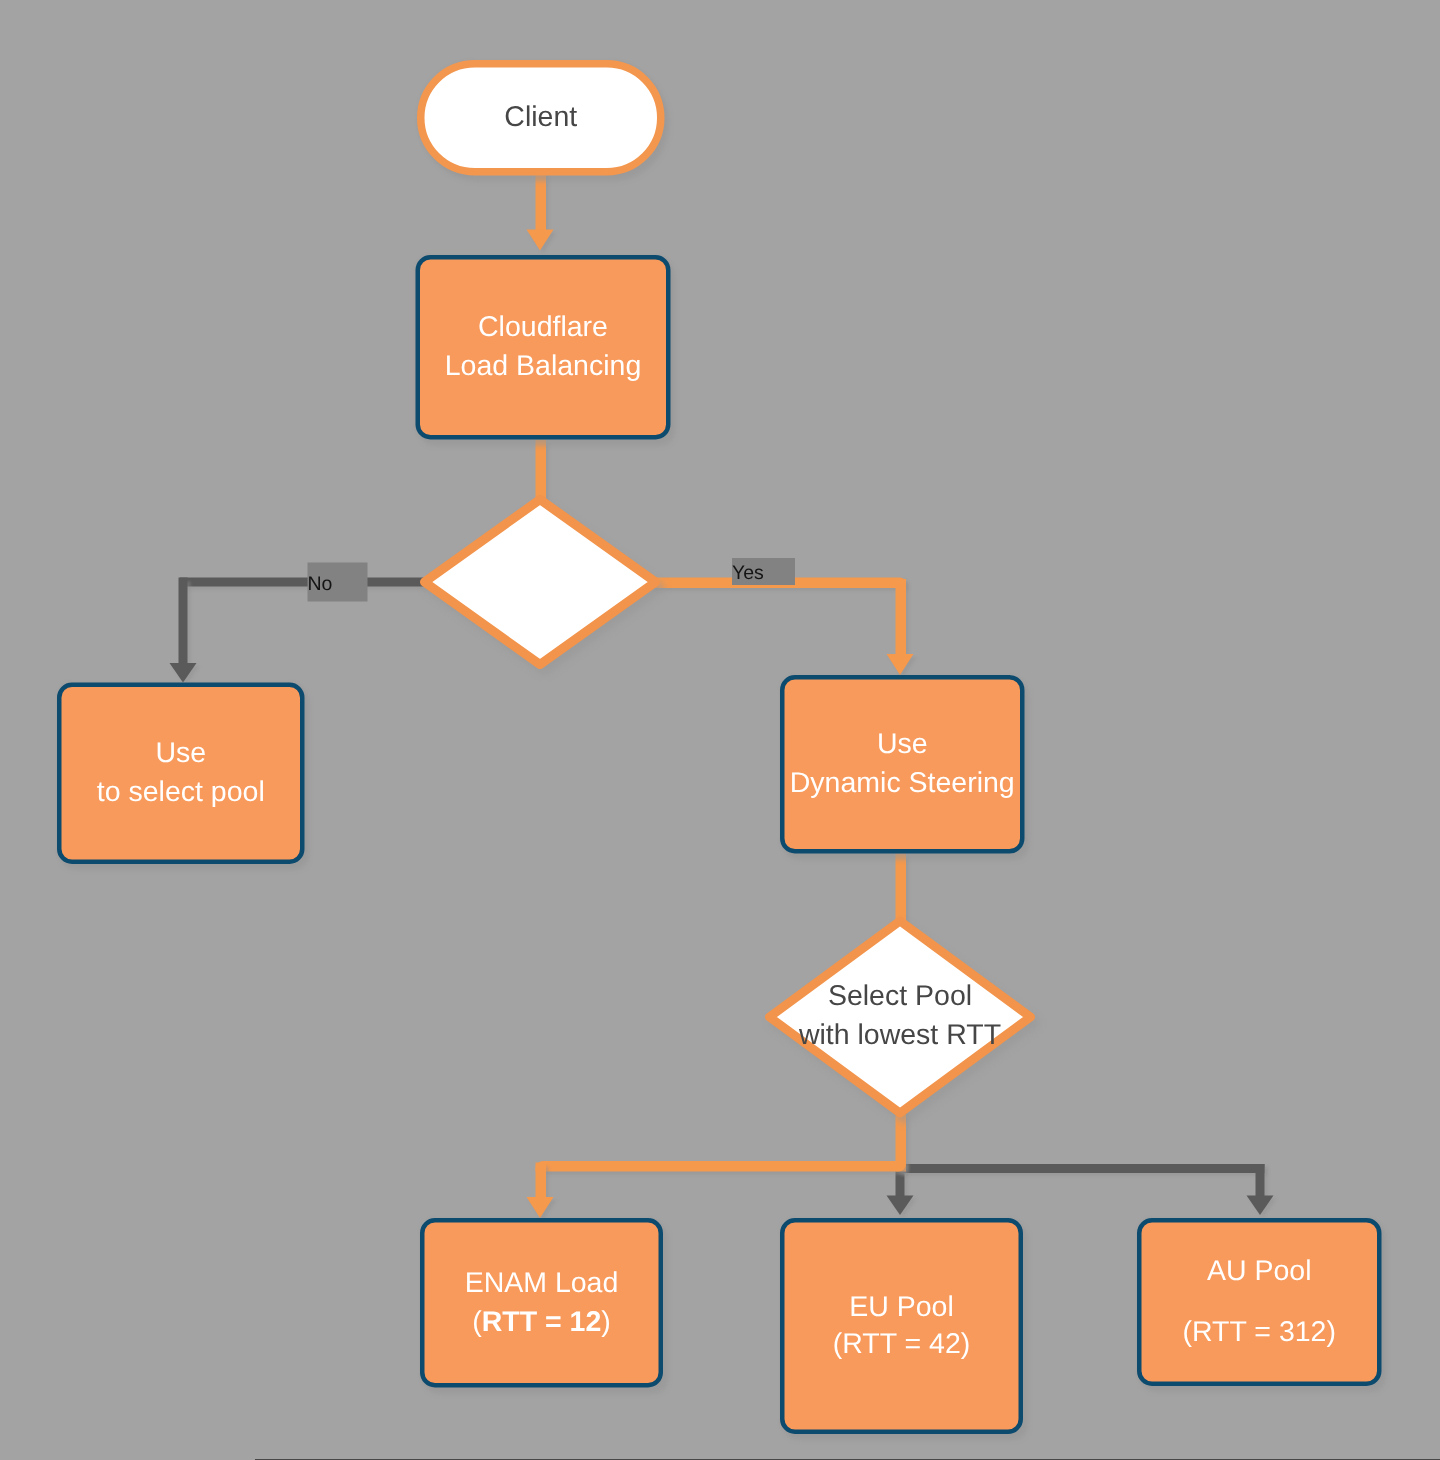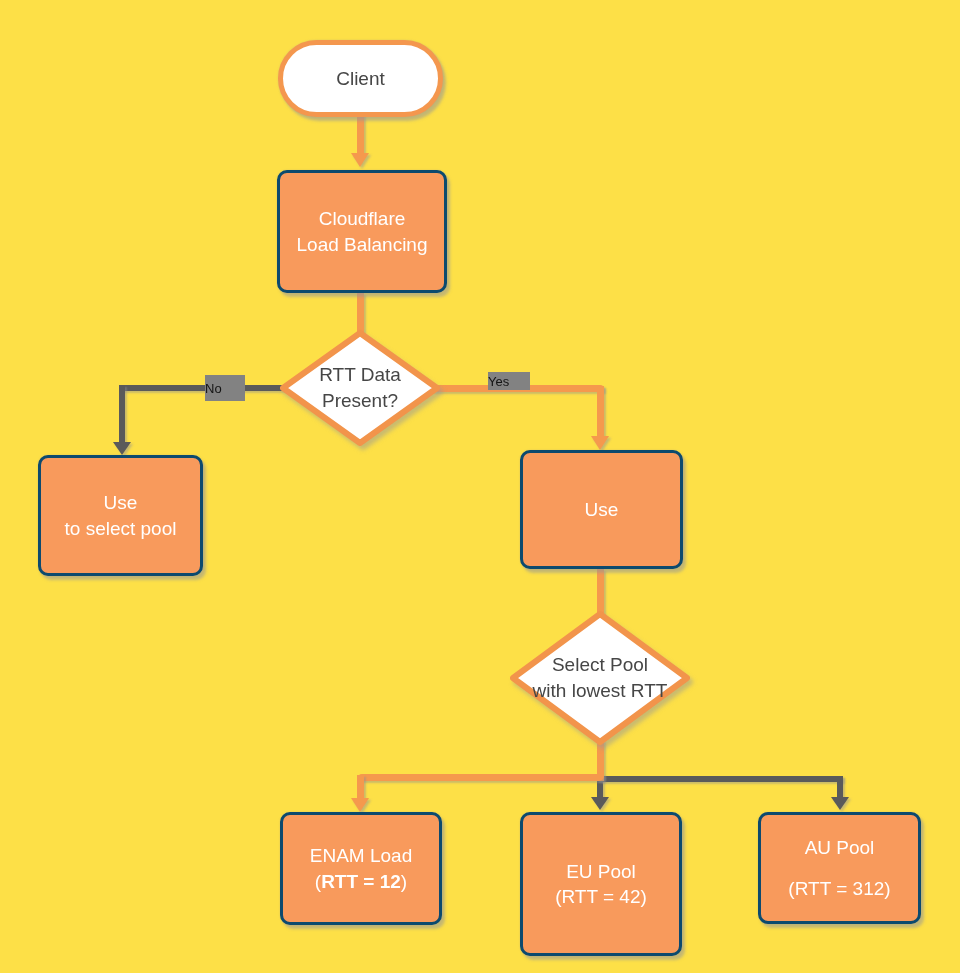--- a/index.html
+++ b/index.html
@@ -1,17 +1,17 @@
 <!DOCTYPE html>
 <html><head>
 <meta charset="utf-8">
 <style>
   html,body{margin:0;padding:0;background:#000;}
   #canvas{
-    position:relative;width:960px;height:973px;background:#fde047;overflow:hidden;
+    position:relative;width:960px;height:973px;background:#a3a3a3;overflow:hidden;
     font-family:"Liberation Sans","DejaVu Sans",sans-serif;
   }
   
   .line{position:absolute;box-shadow:2px 2px 2px rgba(145,145,145,0.45);}
   .line.orange{background:#F5994D;z-index:2;}
   .line.gray{background:#5A5A5A;z-index:1;}
   .arrow-down{position:absolute;width:0;height:0;
     border-left:9px solid transparent;border-right:9px solid transparent;
     filter:drop-shadow(2px 2px 1px rgba(145,145,145,0.5));}
   .arrow-down.orange{border-top:14px solid #F5994D;z-index:2;}
@@ -82,39 +82,36 @@
   </div>
 
   <div class="box" style="left:277px;top:170px;width:170px;height:123px;">
     <span>Cloudflare</span>
     <span>Load Balancing</span>
   </div>
 
   <svg class="diamond-svg" style="left:277px;top:327px;" width="166" height="122" viewBox="0 0 166 122">
     <path d="M83 6 L160 61 L83 116 L6 61 Z" fill="#FFFFFF" stroke="#F2944B" stroke-width="6" stroke-linejoin="round"></path>
   </svg>
-  <div class="diamond-text" style="left:277px;top:327px;width:166px;height:122px;">
-    <span>RTT Data</span>
-    <span>Present?</span>
-  </div>
 
   <div class="edge-label" style="left:205px;top:375px;width:40px;height:26px;">
     <span>No</span>
   </div>
   <div class="edge-label" style="left:488px;top:372px;width:42px;height:18px;">
     <span>Yes</span>
   </div>
 
   <div class="box" style="left:38px;top:455px;width:165px;height:121px;">
     <span>Use</span>
     <span>to select pool</span>
   </div>
 
   <div class="box" style="left:520px;top:450px;width:163px;height:119px;">
     <span>Use</span>
+    <span>Dynamic Steering</span>
   </div>
 
   <svg class="diamond-svg" style="left:507px;top:608px;" width="186" height="140" viewBox="0 0 186 140">
     <path d="M93 6 L180 70 L93 134 L6 70 Z" fill="#FFFFFF" stroke="#F2944B" stroke-width="6" stroke-linejoin="round"></path>
   </svg>
   <div class="diamond-text" style="left:507px;top:608px;width:186px;height:140px;">
     <span>Select Pool</span>
     <span>with lowest RTT</span>
   </div>
 

